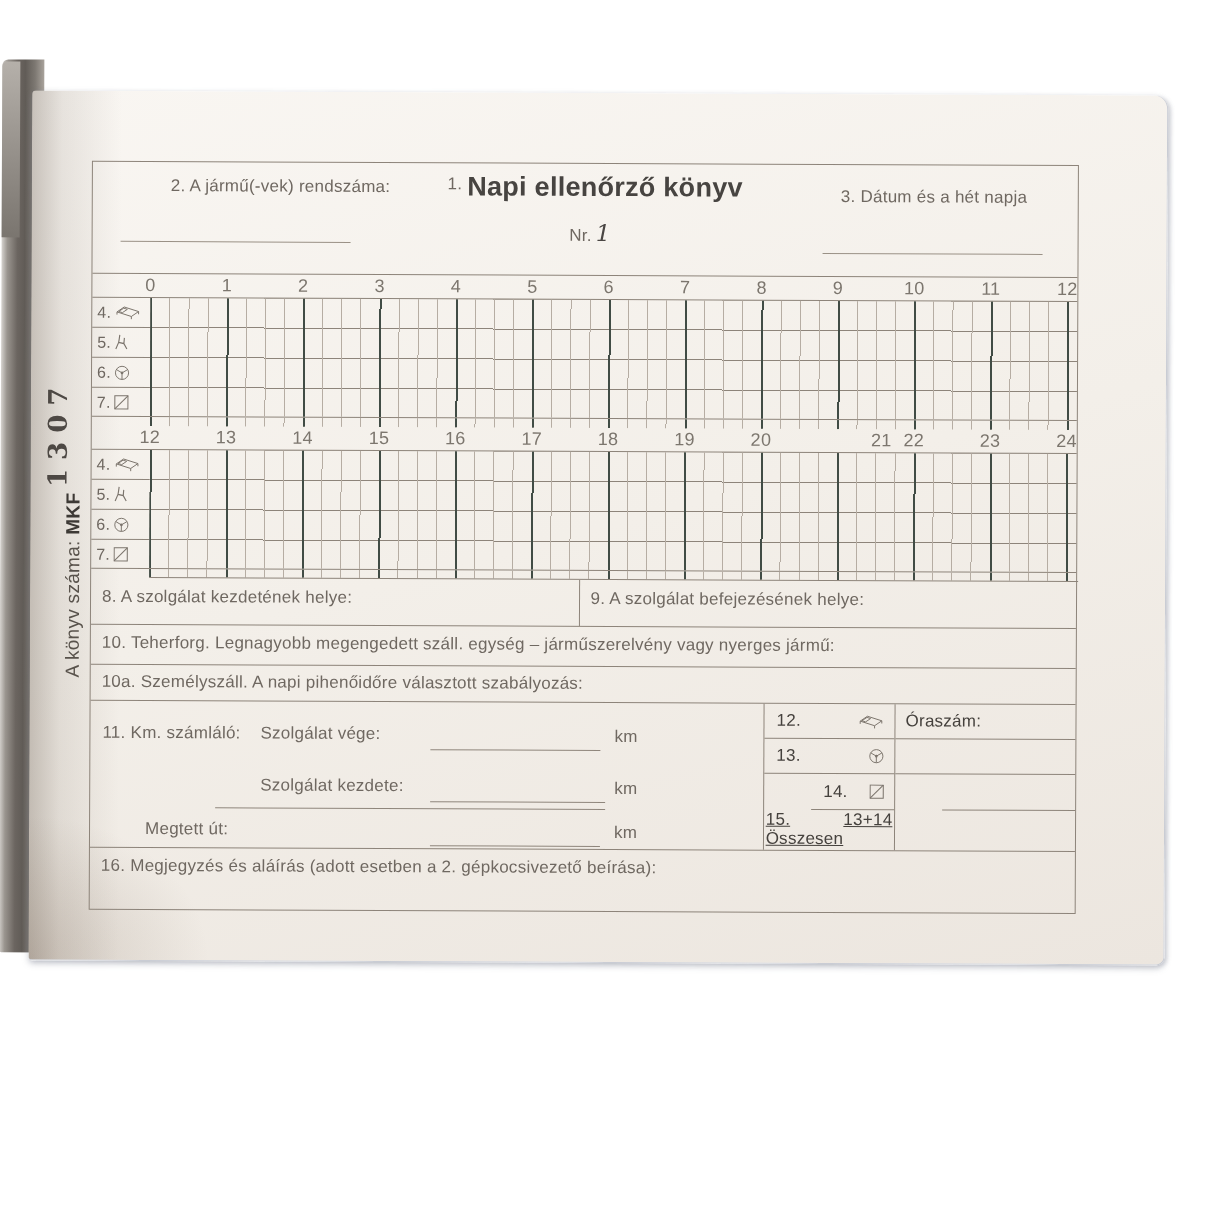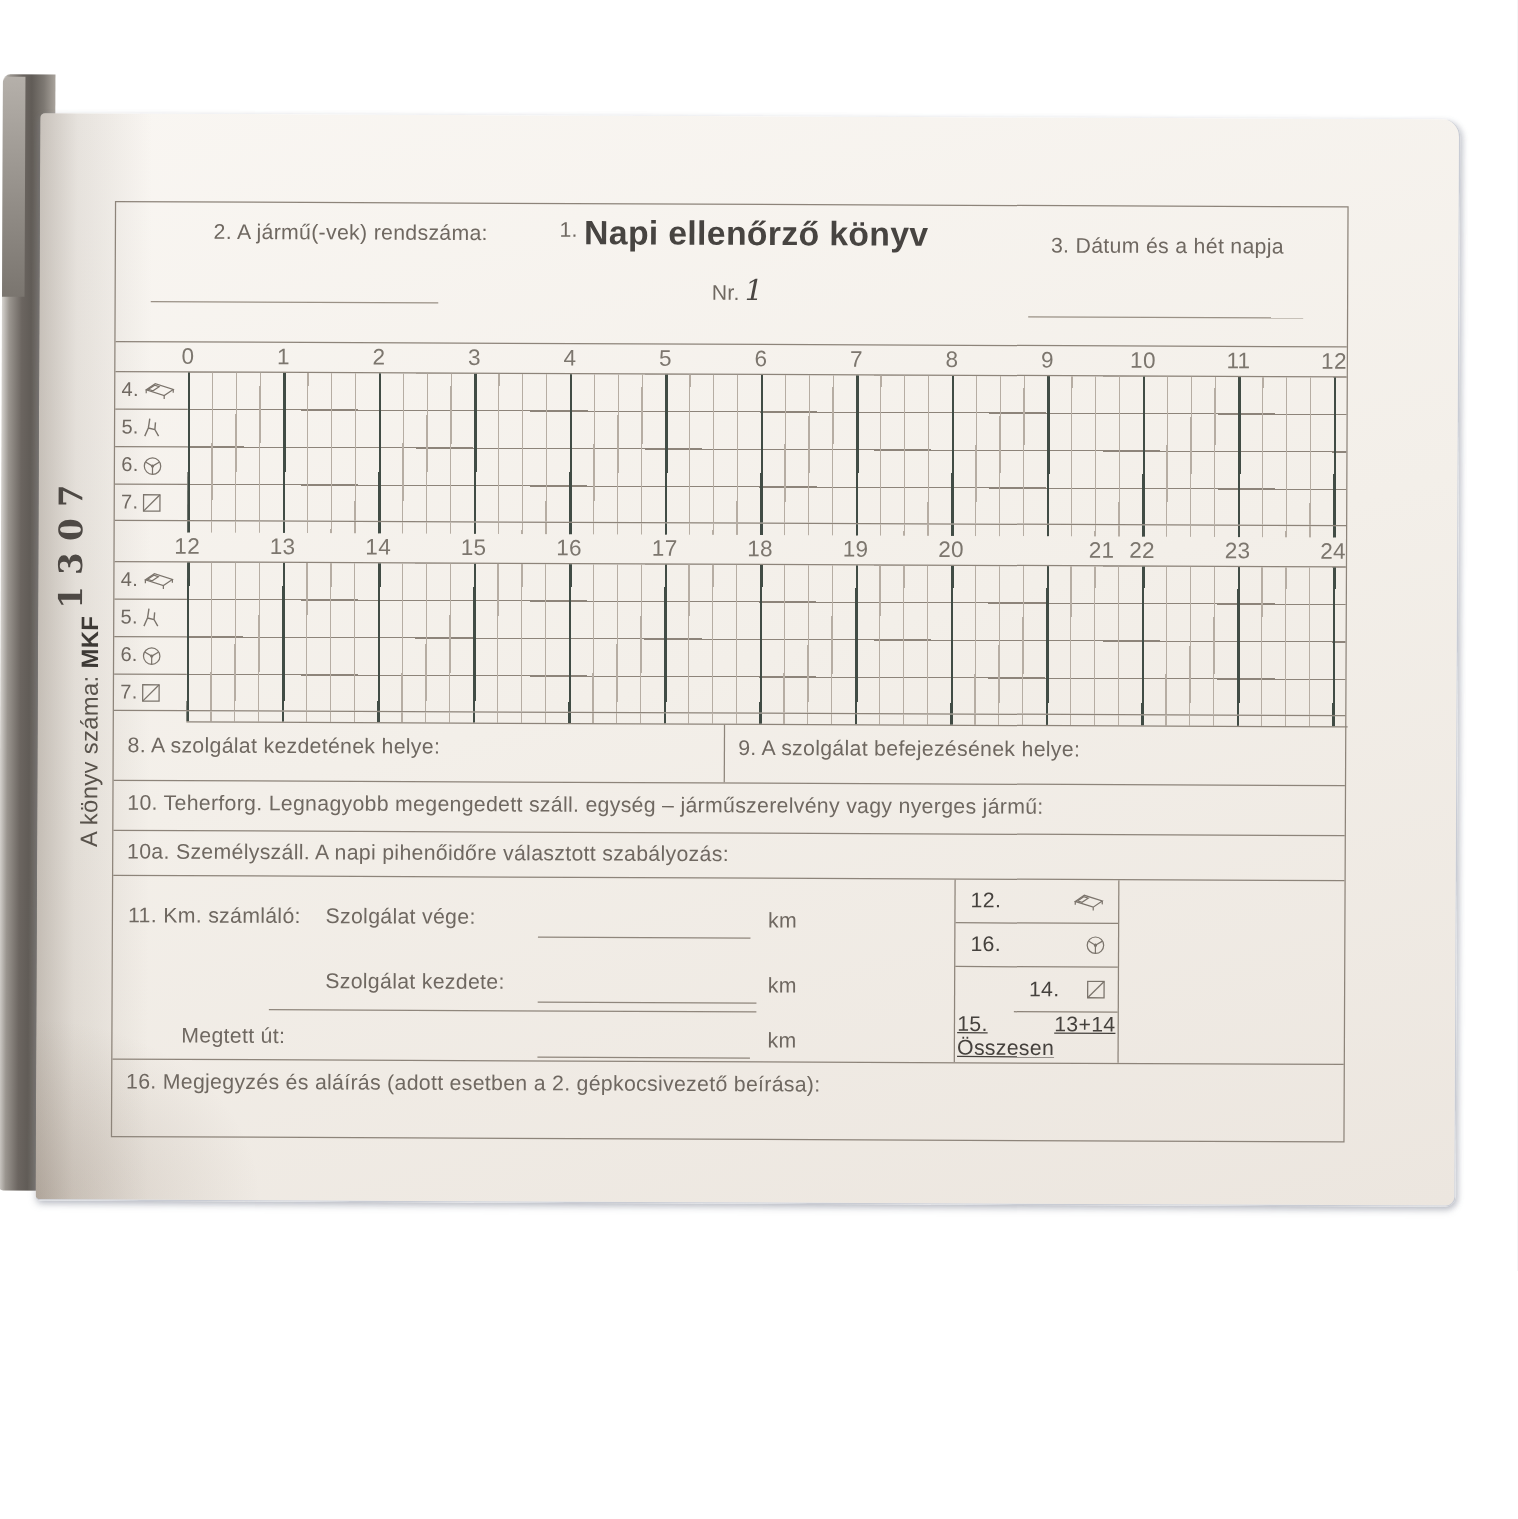--- a/index.html
+++ b/index.html
@@ -296,21 +296,21 @@
                         <polygon points="3,8.5 11,3 27,8 19,13.5"></polygon>
                         <polygon points="5,8 10.5,4.3 14.5,5.6 9,9.3"></polygon>
                         <line x1="3" y1="8.5" x2="3" y2="11.5"></line>
                         <line x1="27" y1="8" x2="27" y2="11"></line>
                         <line x1="19" y1="13.5" x2="19" y2="16.5"></line>
                       </g>
                     </svg>
                   </span>
               </div>
               <div class="ht-row ht-r2">
-                <span class="ht-num">16.</span>
+                <span class="ht-num">13.</span>
                 <span class="glyph">
                     <svg width="16" height="16" viewBox="0 0 18 18">
                       <g fill="none" stroke="currentColor" stroke-width="1.1">
                         <circle cx="9" cy="9" r="7.4"></circle>
                         <path d="M9 9 L9 16.2 M9 9 L2.7 5.3 M9 9 L15.3 5.3"></path>
                       </g>
                       <circle cx="9" cy="9" r="1.5" fill="currentColor"></circle>
                     </svg>
                   </span>
               </div>
@@ -323,20 +323,28 @@
                         <line x1="1" y1="15" x2="15" y2="1"></line>
                       </g>
                     </svg>
                   </span>
               </div>
               <div class="ht-row ht-r4">
                 <span>15. Összesen</span>
                 <span>13+14</span>
               </div>
             </div>
+            <div class="ht-col ht-right">
+              <div class="ht-row ht-r1">
+                  <span>Óraszám:</span>
+                </div>
+              <div class="ht-row ht-r2"></div>
+              <div class="ht-row ht-r3"></div>
+              <div class="ht-row ht-r4"></div>
+            </div>
           </div>
         </div>
 
         <div class="row r16"><span>16. Megjegyzés és aláírás (adott esetben a 2. gépkocsivezető beírása):</span></div>
 
       </div>
     </div>
   </div>
 </div>
 

